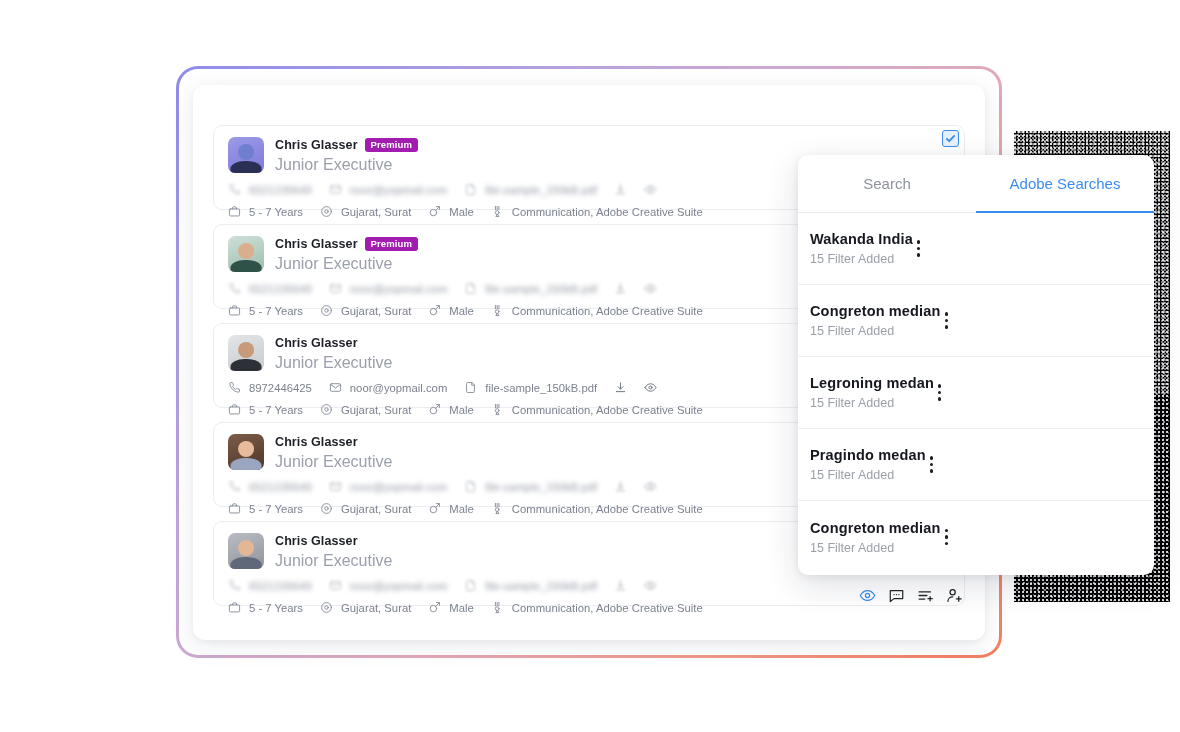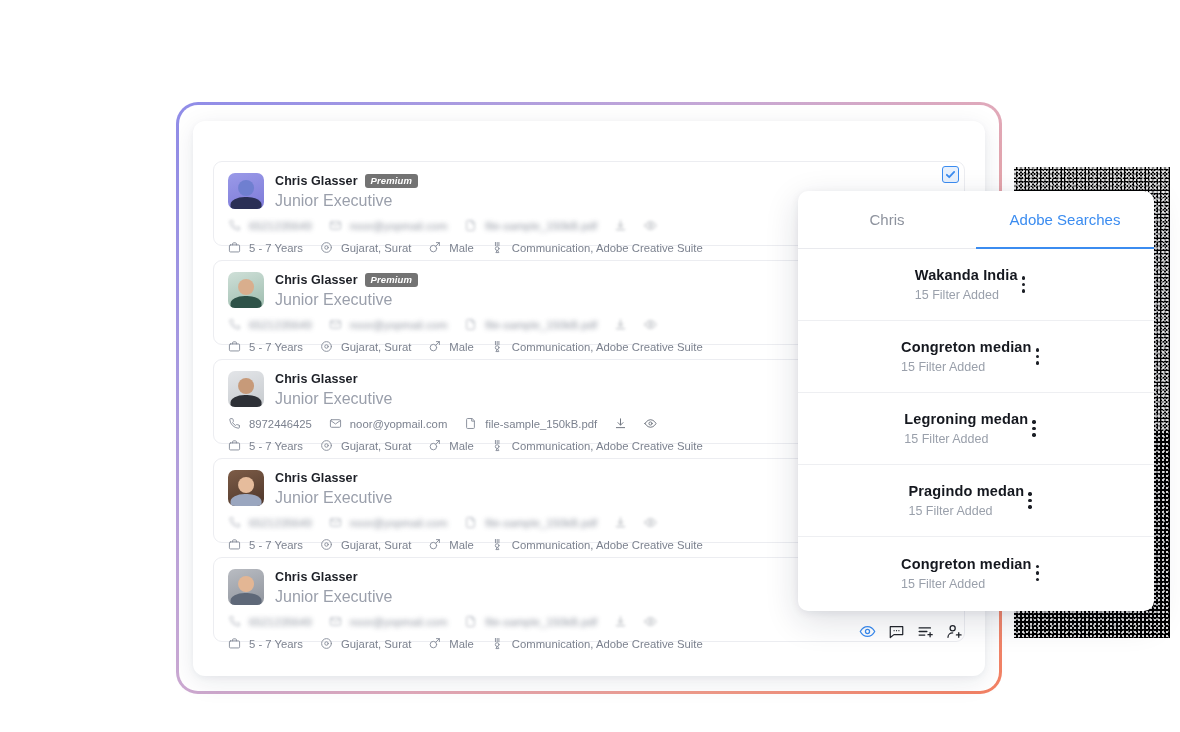--- a/index.html
+++ b/index.html
@@ -10,21 +10,20 @@
     background: #ffffff;
     font-family: "Liberation Sans", sans-serif;
     overflow: hidden;
   }
 
   #stage {
     position: relative;
     width: 1180px;
     height: 524px;
     background: #ffffff;
-    margin-top: 36px;
   }
 
   
   .dot-texture {
     position: absolute;
     left: 1014px;
     top: 131px;
     width: 156px;
     height: 471px;
     background-color: #000000;
@@ -178,29 +177,28 @@
     gap: 7px;
     height: 16px;
   }
   .p-name {
     font-size: 12.5px;
     font-weight: 700;
     color: #1c1f26;
     letter-spacing: .1px;
   }
   .badge-premium {
-    background: #737373;
+    background: #a21caf;
     color: #ffffff;
     font-size: 9.5px;
     font-weight: 600;
     border-radius: 3px;
     padding: 2px 6px 2.5px 6px;
     line-height: 1;
     letter-spacing: .1px;
-    font-style: italic;
   }
   .p-role {
     font-size: 16px;
     color: #9a9fab;
     margin-top: 3px;
   }
 
   .meta-line {
     display: flex;
     align-items: center;
@@ -267,21 +265,21 @@
     left: 0; right: 0; bottom: -1px;
     height: 2px;
     background: #3b8cf0;
   }
   .saved-list { }
   .saved-item {
     height: 72px;
     padding: 0 20px 0 12px;
     display: flex;
     align-items: center;
-    justify-content: center;
+    justify-content: flex-start;
     border-bottom: 1px solid #eeeff2;
     cursor: pointer;
   }
   .saved-item:last-child { border-bottom: none; }
   .si-title {
     font-size: 14.5px;
     font-weight: 700;
     color: #15181f;
     letter-spacing: .15px;
   }
@@ -815,21 +813,21 @@
           <circle cx="9.4" cy="7.4" r="3.6"></circle>
           <path d="M2.8 20.2c0-3.7 2.9-6.2 6.6-6.2"></path>
           <path d="M18 13.6v6.6M14.7 16.9h6.6"></path>
         </svg>
       </span>
     </div>
   </div>
 
   <div class="panel">
     <div class="tabs" id="tabs-container">
-        <div class="tab">Chris</div>
+        <div class="tab">Search</div>
         <div class="tab active">Adobe Searches</div>
       </div>
     <div class="saved-list" id="saved-list">
         <div class="saved-item">
           <div>
             <div class="si-title">Wakanda India</div>
             <div class="si-sub">15 Filter Added</div>
           </div>
           <div class="kebab">
             <i></i>

